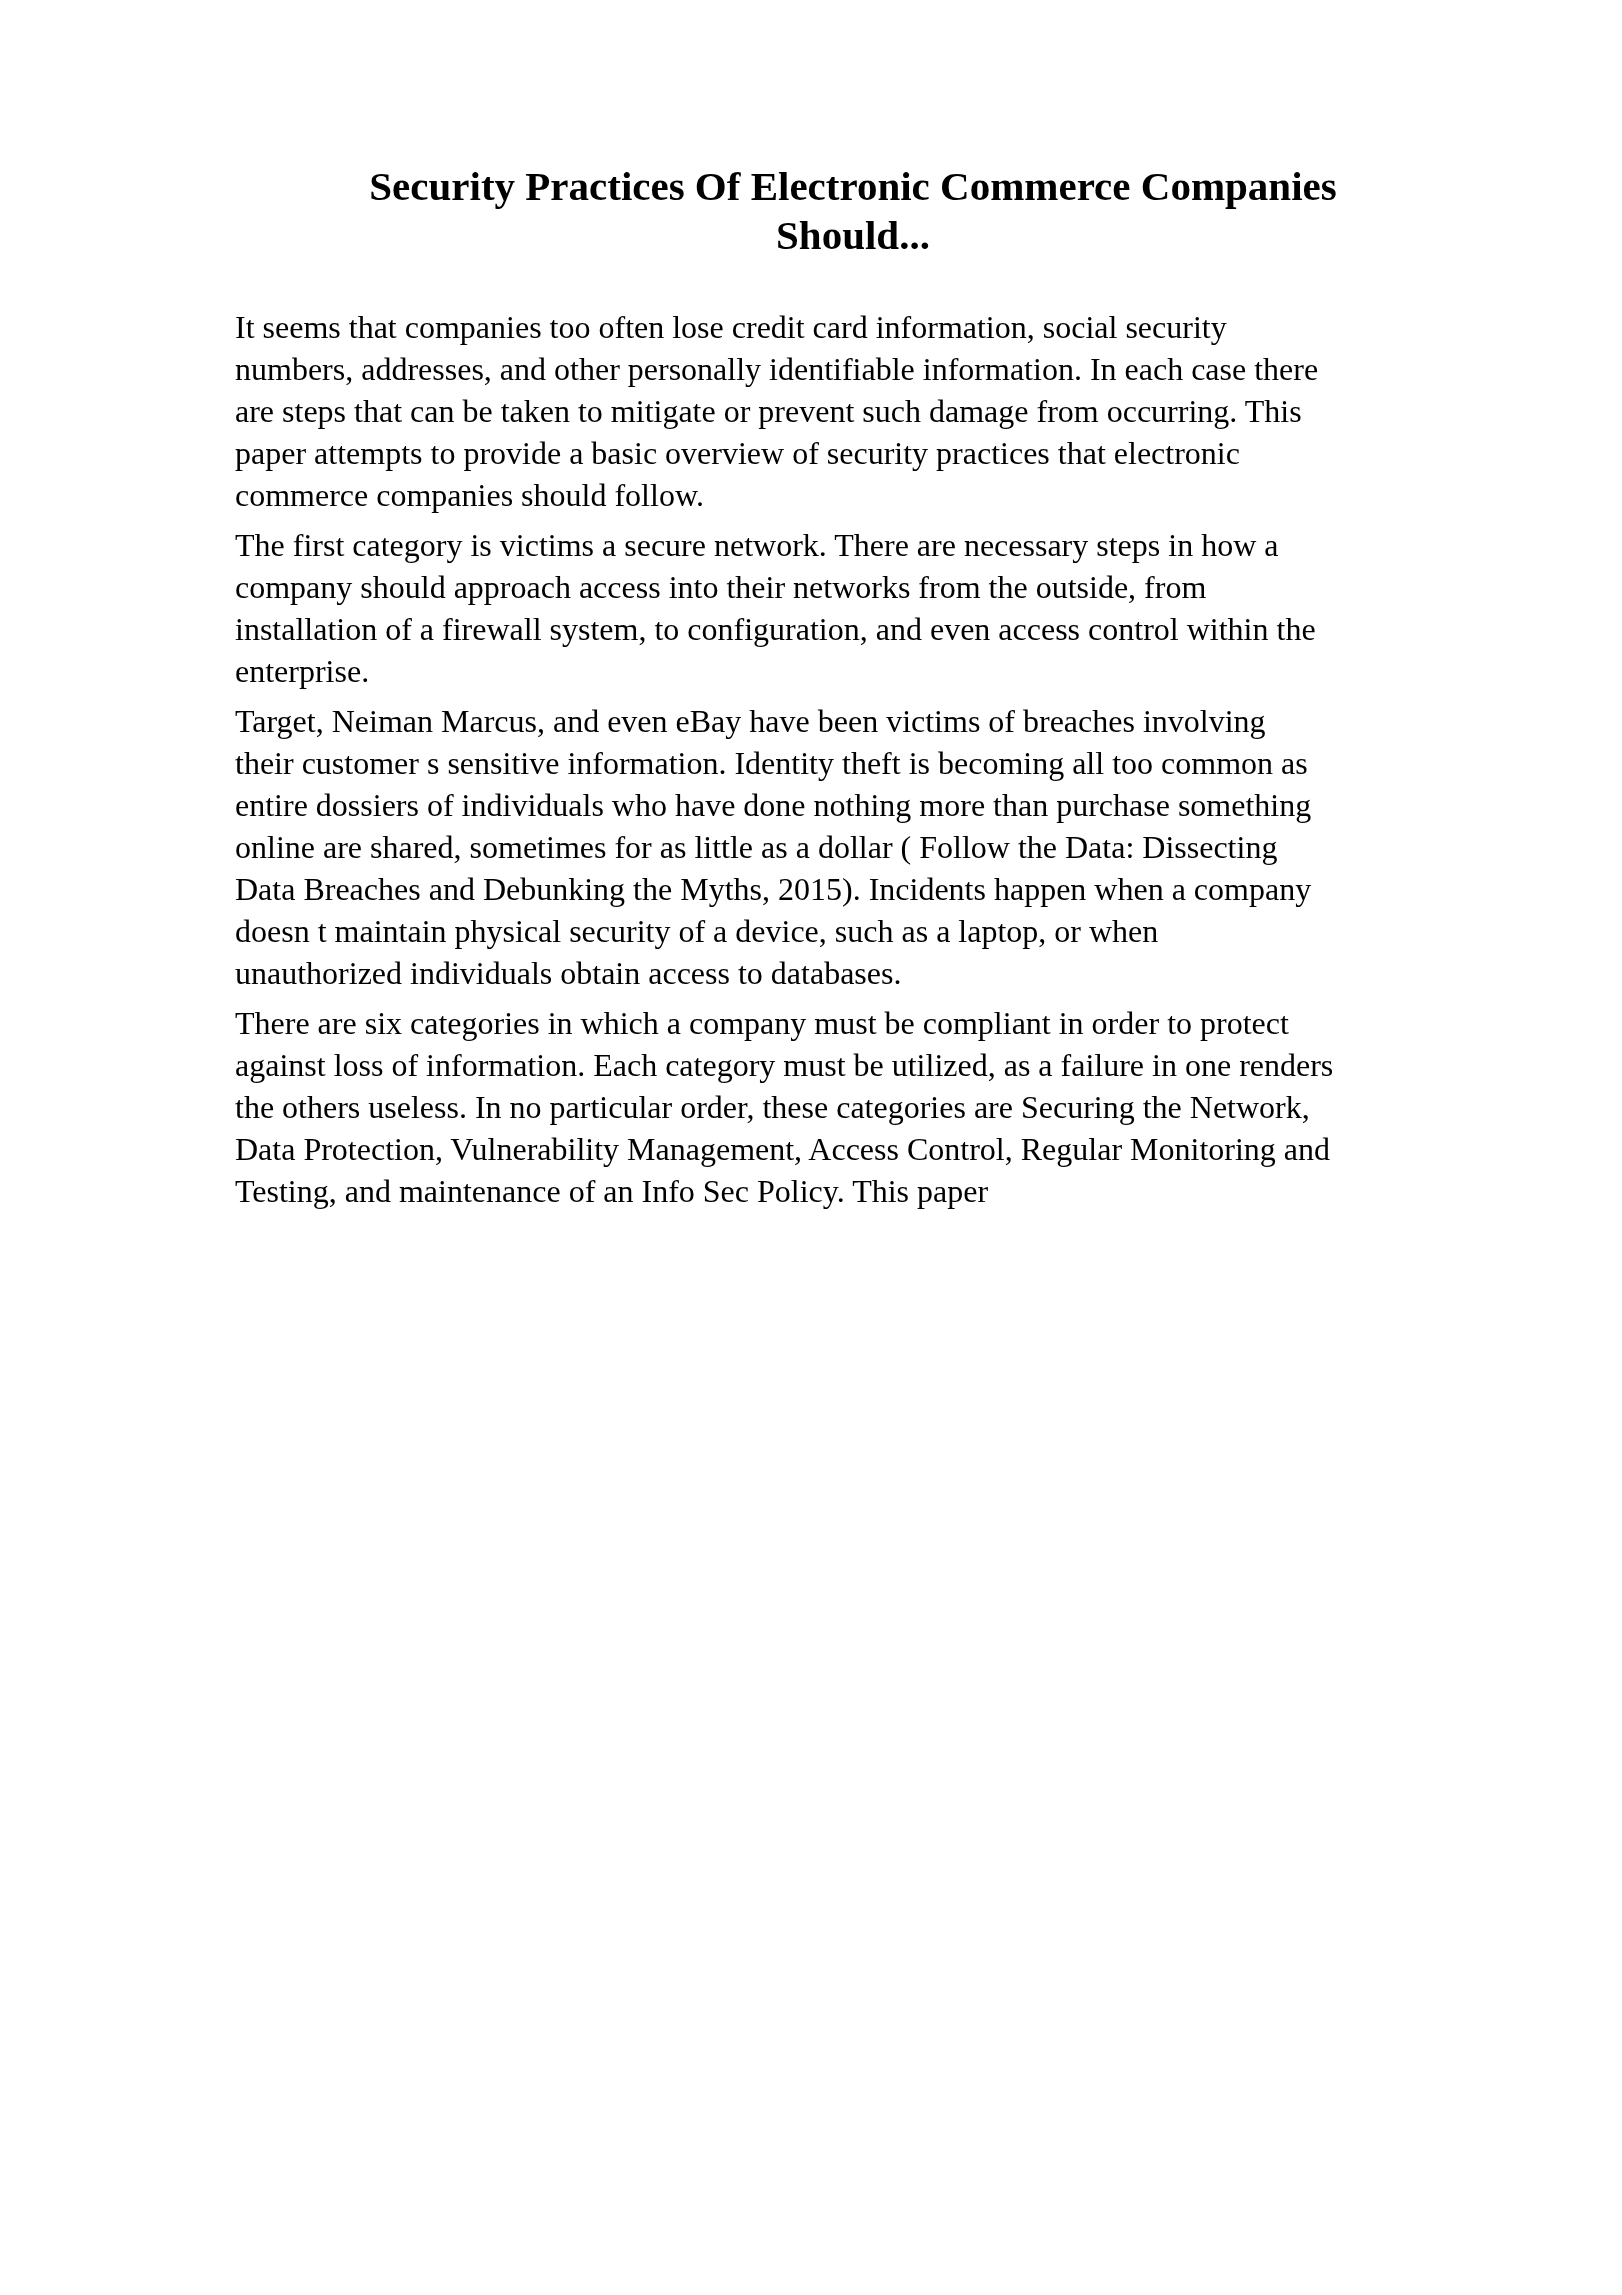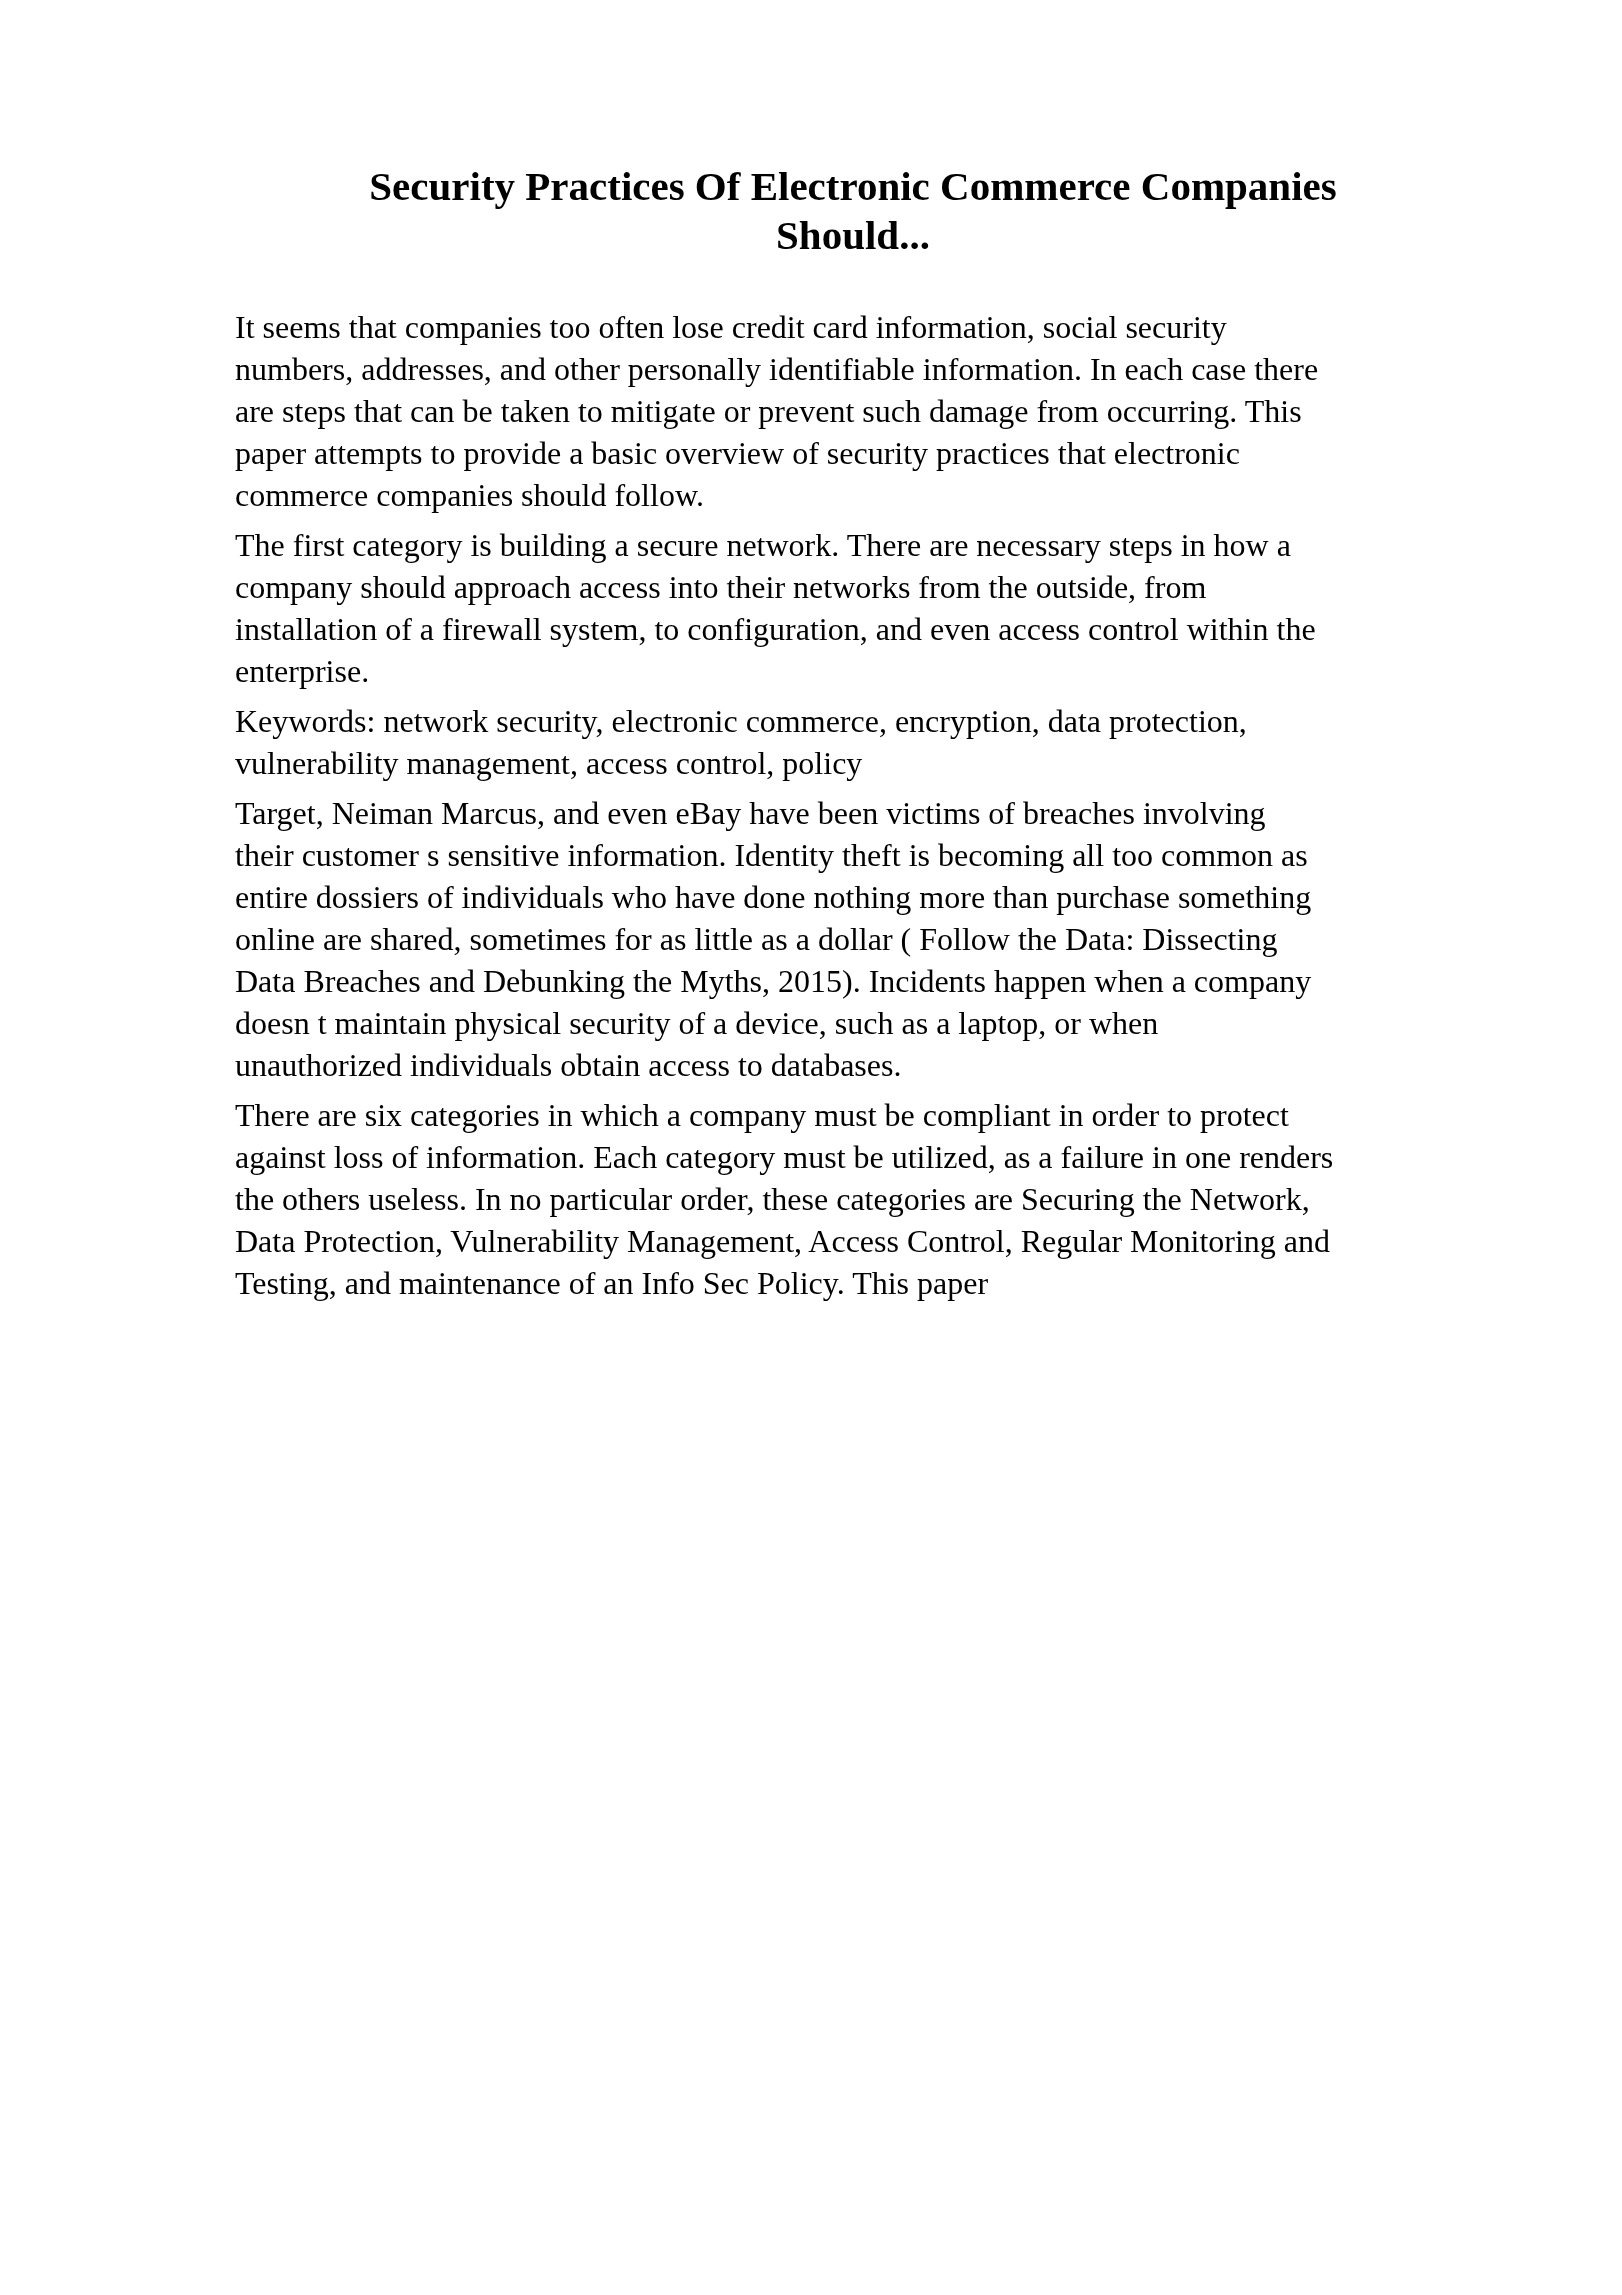--- a/index.html
+++ b/index.html
@@ -42,26 +42,24 @@
 
 <div class="page">
   <h1 class="title">Security Practices Of Electronic Commerce Companies
 Should...</h1>
   <div class="body-text">
       <p class="para">It seems that companies too often lose credit card information, social security
 numbers, addresses, and other personally identifiable information. In each case there
 are steps that can be taken to mitigate or prevent such damage from occurring. This
 paper attempts to provide a basic overview of security practices that electronic
 commerce companies should follow.</p>
-      <p class="para">The first category is building a secure network. There are necessary steps in how a
+      <p class="para">The first category is victims a secure network. There are necessary steps in how a
 company should approach access into their networks from the outside, from
 installation of a firewall system, to configuration, and even access control within the
 enterprise.</p>
-      <p class="para">Keywords: network security, electronic commerce, encryption, data protection,
-vulnerability management, access control, policy</p>
       <p class="para">Target, Neiman Marcus, and even eBay have been victims of breaches involving
 their customer s sensitive information. Identity theft is becoming all too common as
 entire dossiers of individuals who have done nothing more than purchase something
 online are shared, sometimes for as little as a dollar ( Follow the Data: Dissecting
 Data Breaches and Debunking the Myths, 2015). Incidents happen when a company
 doesn t maintain physical security of a device, such as a laptop, or when
 unauthorized individuals obtain access to databases.</p>
       <p class="para">There are six categories in which a company must be compliant in order to protect
 against loss of information. Each category must be utilized, as a failure in one renders
 the others useless. In no particular order, these categories are Securing the Network,

